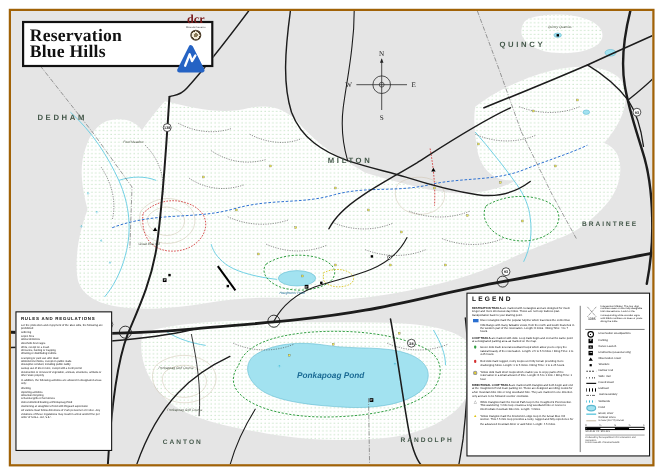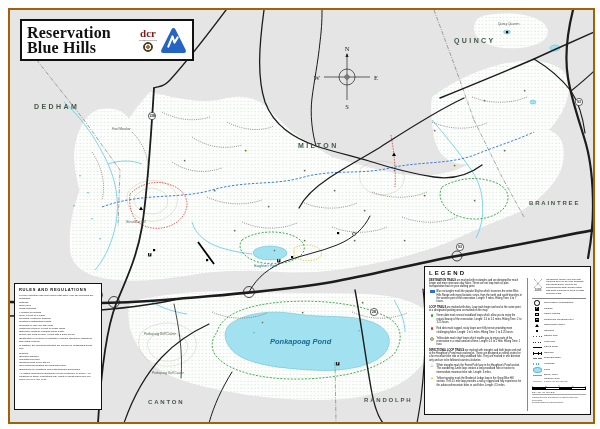--- a/index.html
+++ b/index.html
@@ -7,21 +7,21 @@
   .sheet{position:absolute;inset:0;background:#fff;}
   .map-frame{position:absolute;left:8px;top:8px;width:583px;height:412px;border:2px solid #a16207;
     background:#e5e5e5;overflow:hidden;}
   .map-frame svg{position:absolute;left:0;top:0;}
 
   
   .title-box{position:absolute;left:20px;top:19px;width:174px;height:42px;background:#fff;
     border:2px solid #111;box-sizing:border-box;display:flex;align-items:center;padding:2px 5px;}
   .title-text{font-family:"Liberation Serif", serif;font-weight:bold;font-size:16px;line-height:.95;
     color:#111;letter-spacing:.2px;}
-  .logo-col{margin-left:auto;display:flex;align-items:center;gap:3px;}
+  .logo-col{margin-left:auto;display:flex;align-items:flex-end;gap:3px;flex-direction:column;}
   .dcr-block{text-align:center;line-height:1;}
   .dcr-word{font-family:"Liberation Serif", serif;font-weight:bold;font-size:11px;color:#7b1d1d;}
   .dcr-sub{font-size:2.3px;color:#333;letter-spacing:.2px;}
   .dcr-seal{width:8px;height:8px;border-radius:50%;border:1.5px solid #4a3b26;margin:1px auto 0;
     background:radial-gradient(circle at 50% 50%, #8a7a58 0 30%, #f2ead6 31% 60%, #4a3b26 61%);}
 
   .rules-box{position:absolute;left:14px;top:283px;width:88px;height:127px;background:#fff;
     border:1px solid #111;box-sizing:border-box;padding:3px 4px;color:#111;}
   .rules-title{font-size:4px;font-weight:bold;letter-spacing:.7px;margin-bottom:1.5px;}
   .rules-p{font-size:2.5px;line-height:1.3;margin:1px 0;}

